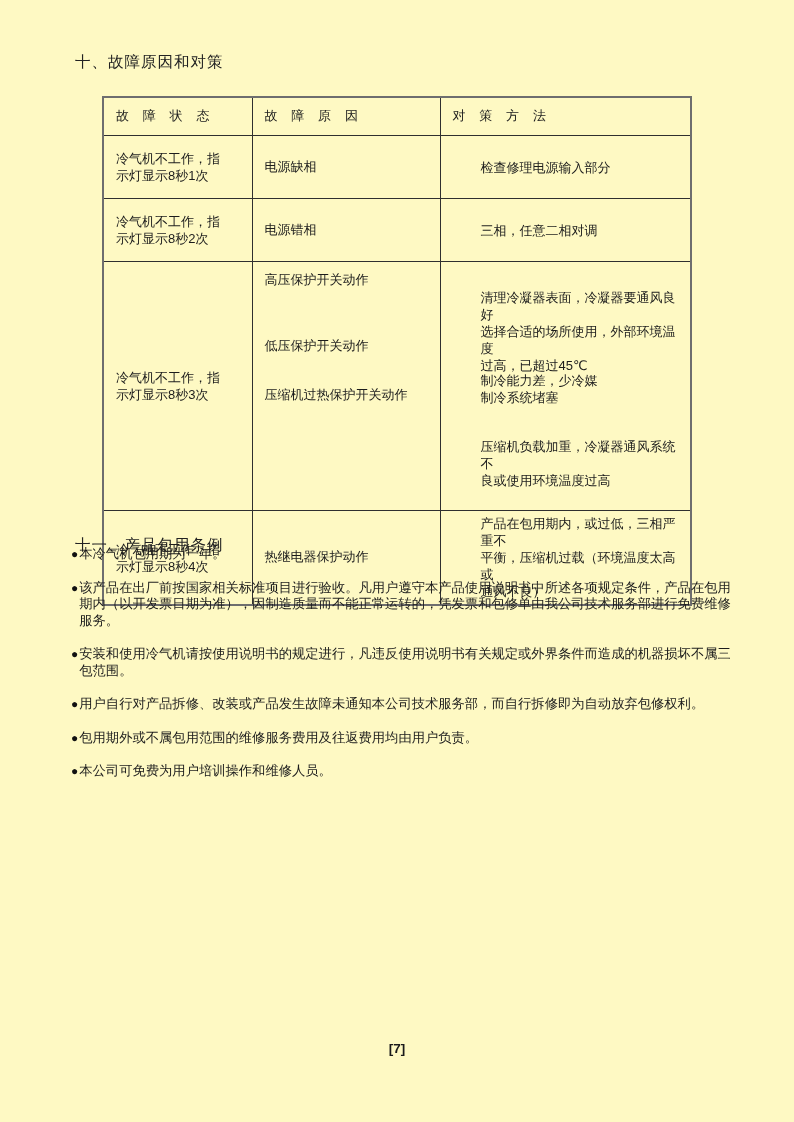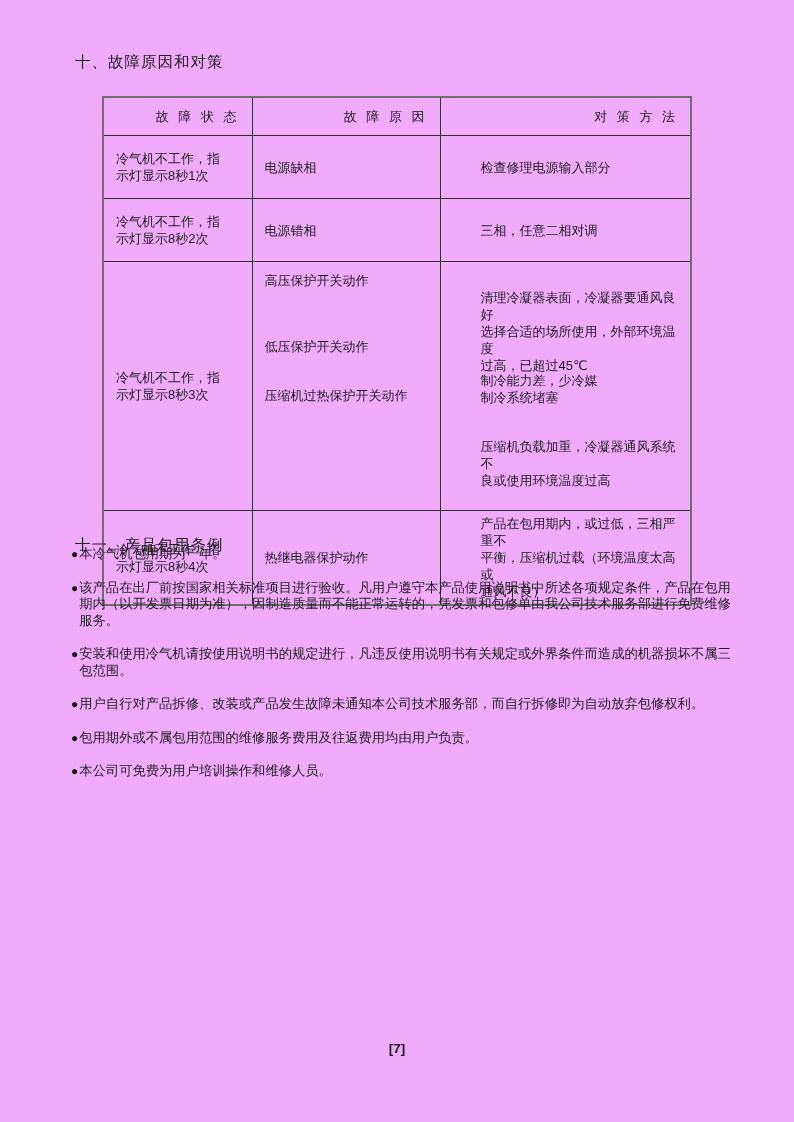--- a/index.html
+++ b/index.html
@@ -1,21 +1,21 @@
 <!DOCTYPE html>
 <html><head>
 <meta charset="utf-8">
 <style>
   html,body{margin:0;padding:0;}
   body{
     width:794px;height:1122px;background:#ffffff;
     font-family:"Liberation Sans","DejaVu Sans",sans-serif;
     color:#1f1f1f;
   }
-  .page{position:relative;width:794px;height:1122px;background:#f0abfc;overflow:hidden;}
+  .page{position:relative;width:794px;height:1122px;background:#fef9c3;overflow:hidden;}
 
   .sec-title{
     position:absolute;left:75px;
     font-size:15.5px;font-weight:500;letter-spacing:1px;color:#222;
     white-space:nowrap;
   }
   #sec10-title{top:52px;}
   #sec11-title{top:535px;}
 
   
@@ -23,24 +23,24 @@
     position:absolute;left:102px;top:96px;
     border-collapse:collapse;table-layout:fixed;width:588px;
     border:2px solid #6e6e6e;
   }
   .fault-table th,.fault-table td{
     border:1px solid #2f2f2f;
     font-size:13px;font-weight:normal;color:#1c1c1c;
     padding:4px 12px;line-height:17px;
   }
   .fault-table th{
-    height:29px;text-align:right;letter-spacing:3px;vertical-align:middle;
+    height:29px;text-align:left;letter-spacing:3px;vertical-align:middle;font-family:Liberation Mono, monospace;
   }
   td.state{vertical-align:middle;white-space:pre-line;}
-  td.cause{vertical-align:middle;}
+  td.cause{vertical-align:middle;font-family:Liberation Mono, monospace;}
   td.method{vertical-align:middle;white-space:pre-line;padding-left:40px;}
   tr.r-small td{height:54px;}
   tr.r-big td{height:156px;}
   tr.r-last td{height:63px;}
   td.multi{vertical-align:top;padding-top:10px;}
   td.multi .sub{white-space:pre-line;}
   td.multi .sub1{height:66px;}
   td.multi .sub2{height:49px;}
 
   

